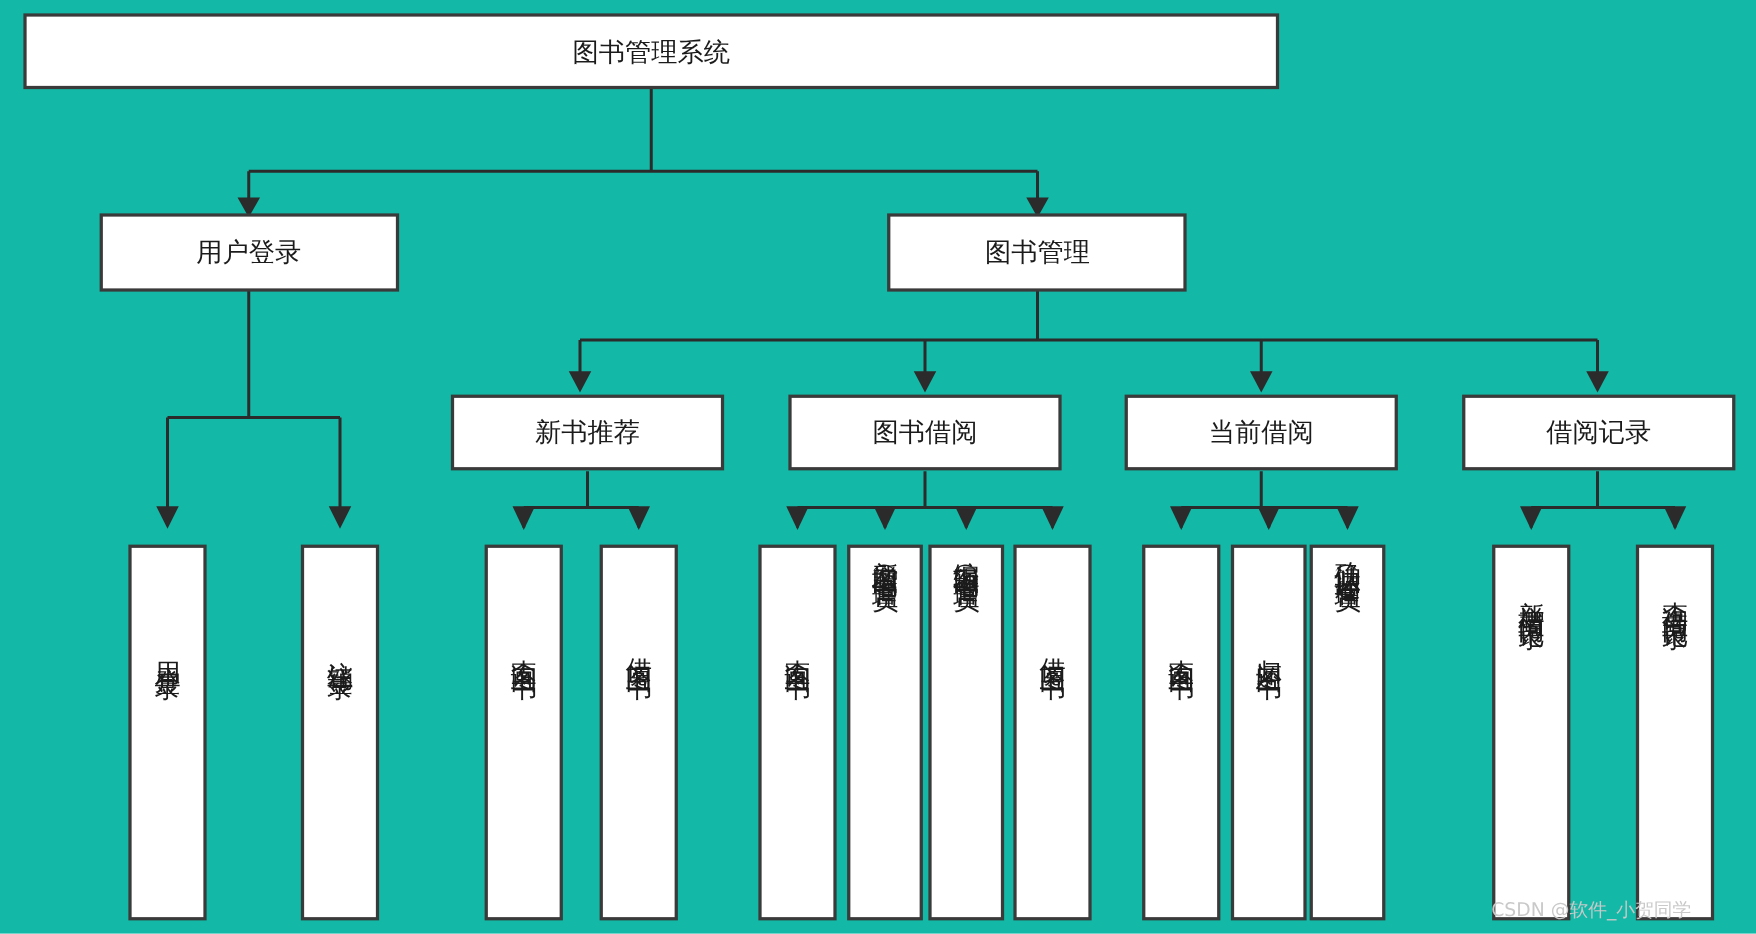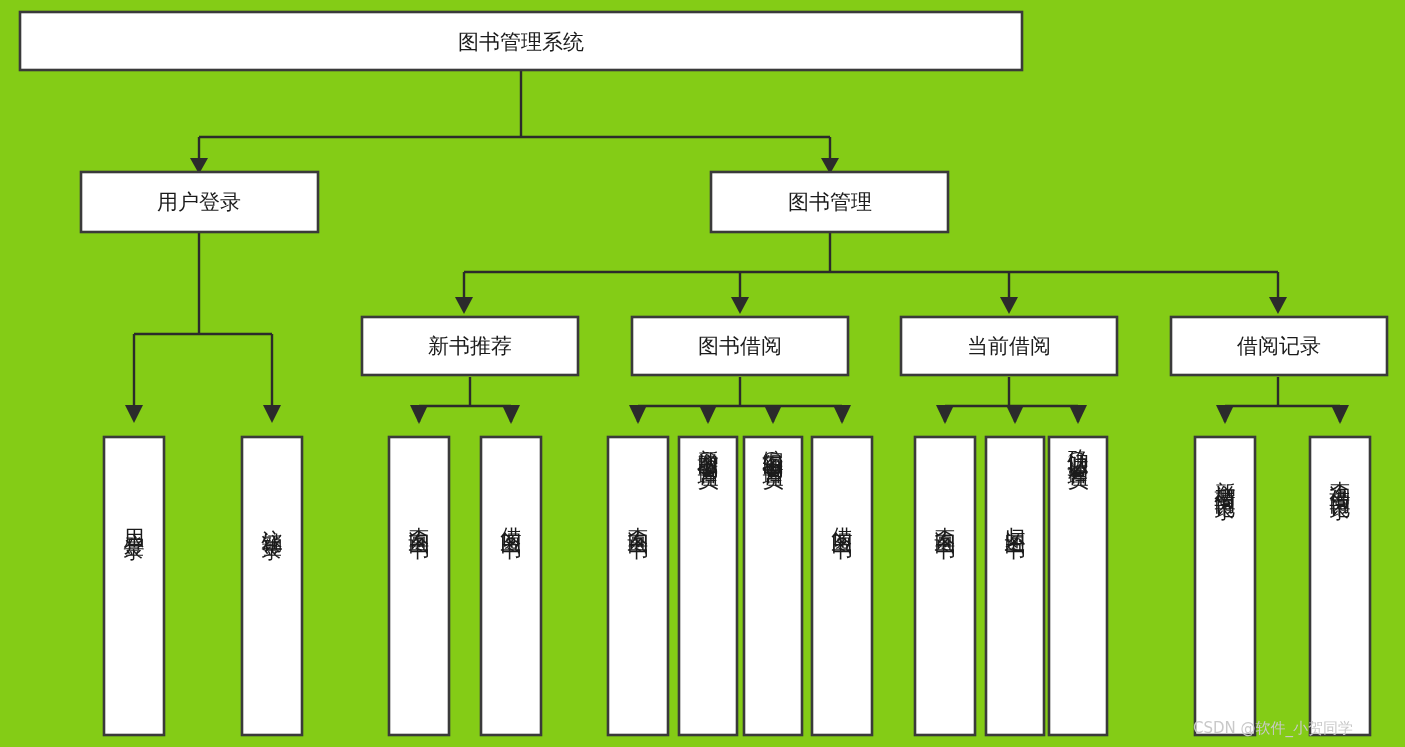--- a/index.html
+++ b/index.html
@@ -10,21 +10,21 @@
   body {
     width: 1405px;
     height: 747px;
     font-family: "DejaVu Sans", "Liberation Sans", sans-serif;
     overflow: hidden;
   }
   #diagram-root {
     position: relative;
     width: 1405px;
     height: 747px;
-    background: #84cc16;
+    background: #14b8a6;
     text-align: right;
   }
   svg#flow-svg {
     position: absolute;
     left: 0;
     top: 0;
     width: 1405px;
     height: 747px;
     display: block;
   }

